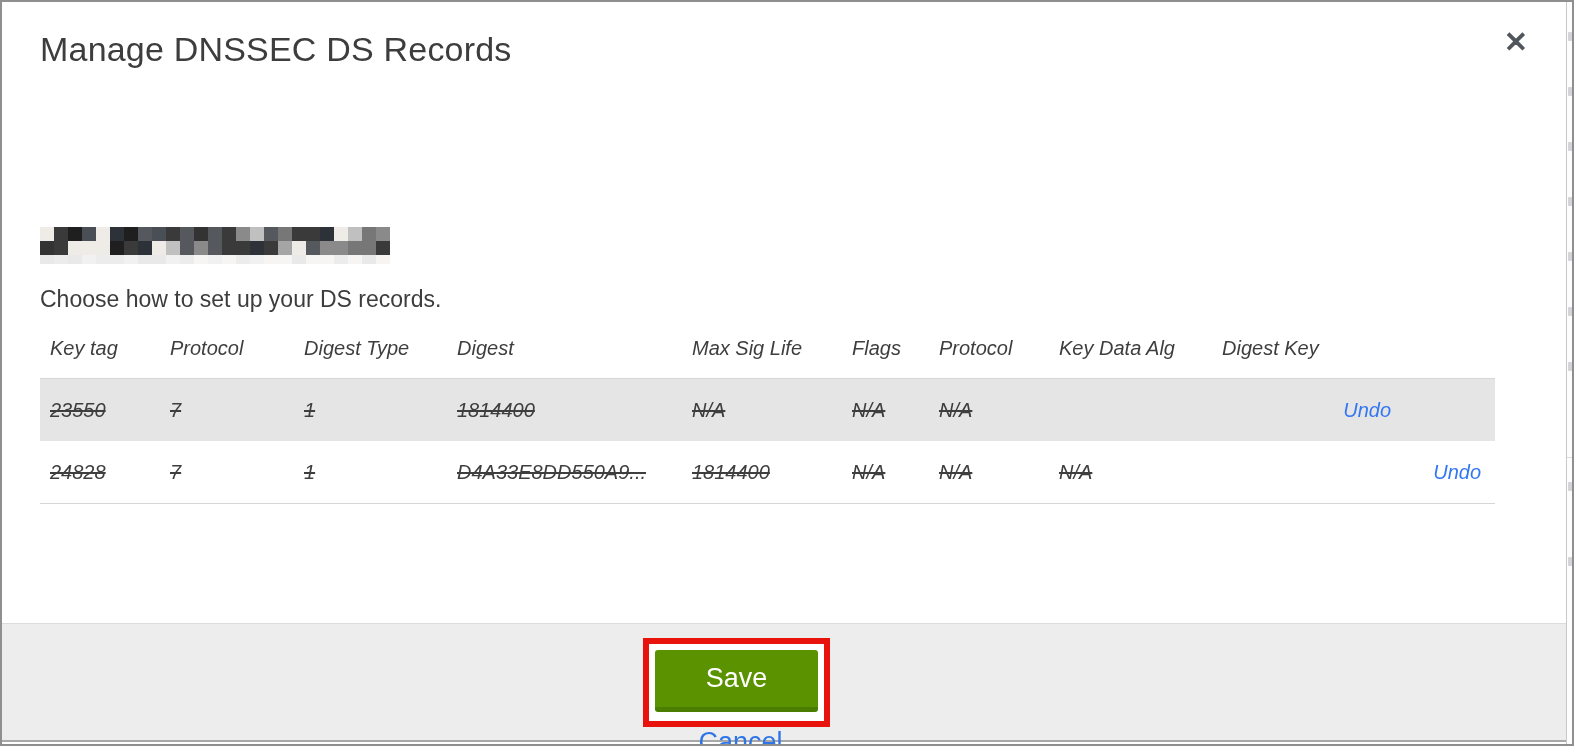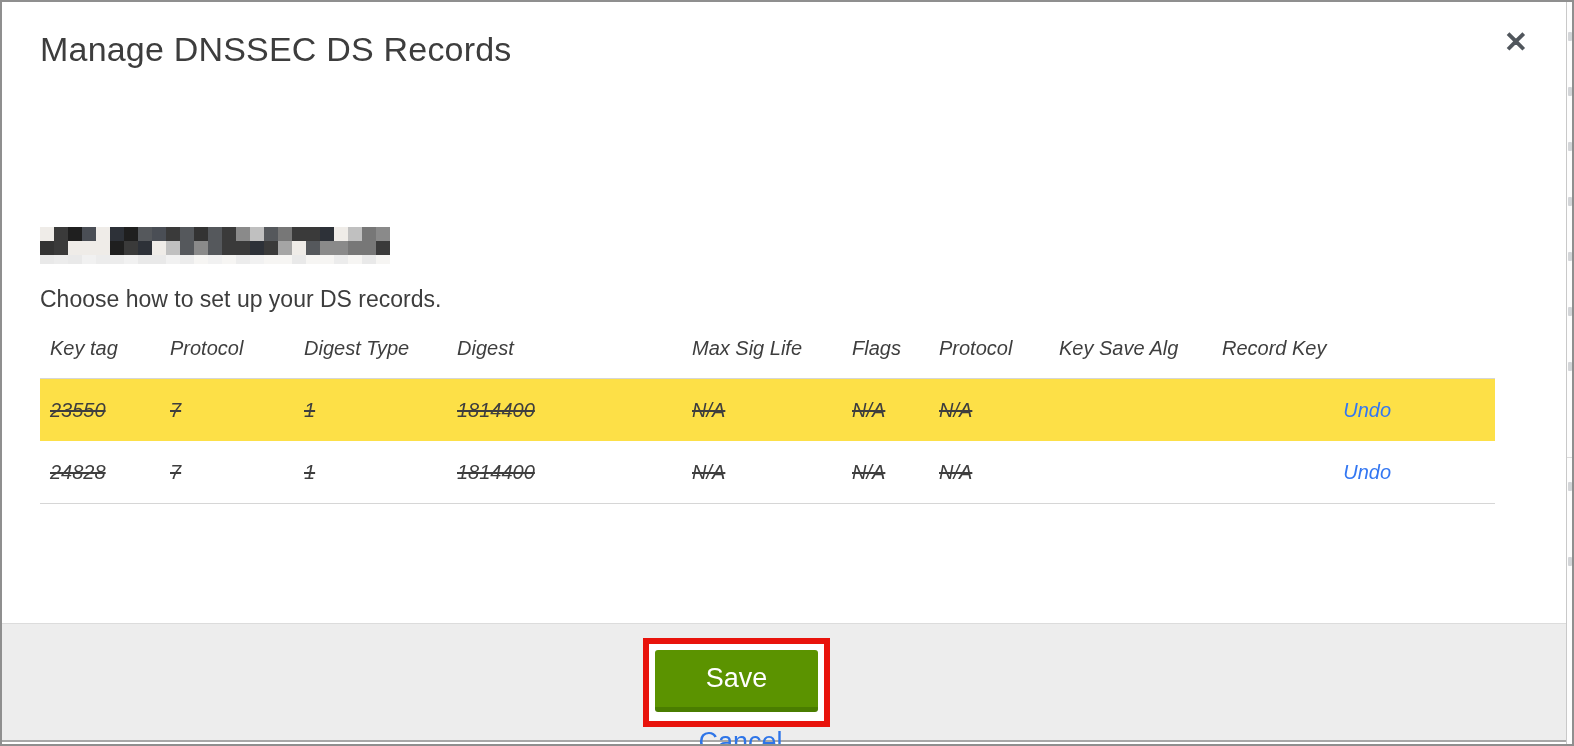--- a/index.html
+++ b/index.html
@@ -46,21 +46,21 @@
     display:grid;
     grid-template-columns:120px 134px 153px 235px 160px 87px 120px 163px 1fr 90px;
     align-items:center;
   }
   .t-head { height:46px; align-items:start; }
   .t-head .cell { padding-top:5px; }
   .cell { padding-left:10px; white-space:nowrap; overflow:hidden;font-style:italic; }
   .cell.action { text-align:right; padding-right:14px; }
   .t-body { border-top:1px solid #d6d6d6; border-bottom:1px solid #d6d6d6; }
   .t-body .t-row { height:62px; }
-  .t-body .t-row:first-child { background:#fde047; }
+  .t-body .t-row:first-child { background:#e5e5e5; }
   .t-row.struck .cell:not(.action) { text-decoration:line-through; }
   a.undo-link { color:#3377f2; text-decoration:none; cursor:pointer; }
 
   .add-ds-btn {
     position:absolute; left:38px; top:514px; width:212px; height:43px;
     background:#fff; border:3px solid #5b9300; color:#5b9300;
     font-size:21px; font-family:"Liberation Sans", sans-serif; cursor:pointer;
   }
 
   
@@ -171,41 +171,42 @@
 
   <div class="ds-table">
     <div class="t-row t-head">
       <div class="cell">Key tag</div>
       <div class="cell">Protocol</div>
       <div class="cell">Digest Type</div>
       <div class="cell">Digest</div>
       <div class="cell">Max Sig Life</div>
       <div class="cell">Flags</div>
       <div class="cell">Protocol</div>
-      <div class="cell">Key Save Alg</div>
-      <div class="cell">Record Key</div>
+      <div class="cell">Key Data Alg</div>
+      <div class="cell">Digest Key</div>
       <div class="cell action"></div>
     </div>
 
     <div class="t-body">
       <div class="t-row struck">
         <div class="cell">23550</div>
         <div class="cell">7</div>
         <div class="cell">1</div>
         <div class="cell">1814400</div>
         <div class="cell">N/A</div>
         <div class="cell">N/A</div>
         <div class="cell">N/A</div>
         <div class="cell"></div>
         <div class="cell action"><a class="undo-link">Undo</a></div>
       </div>
       <div class="t-row struck">
         <div class="cell">24828</div>
         <div class="cell">7</div>
         <div class="cell">1</div>
+        <div class="cell">D4A33E8DD550A9...</div>
         <div class="cell">1814400</div>
         <div class="cell">N/A</div>
         <div class="cell">N/A</div>
         <div class="cell">N/A</div>
         <div class="cell"></div>
         <div class="cell action"><a class="undo-link">Undo</a></div>
       </div>
     </div>
   </div>
 

